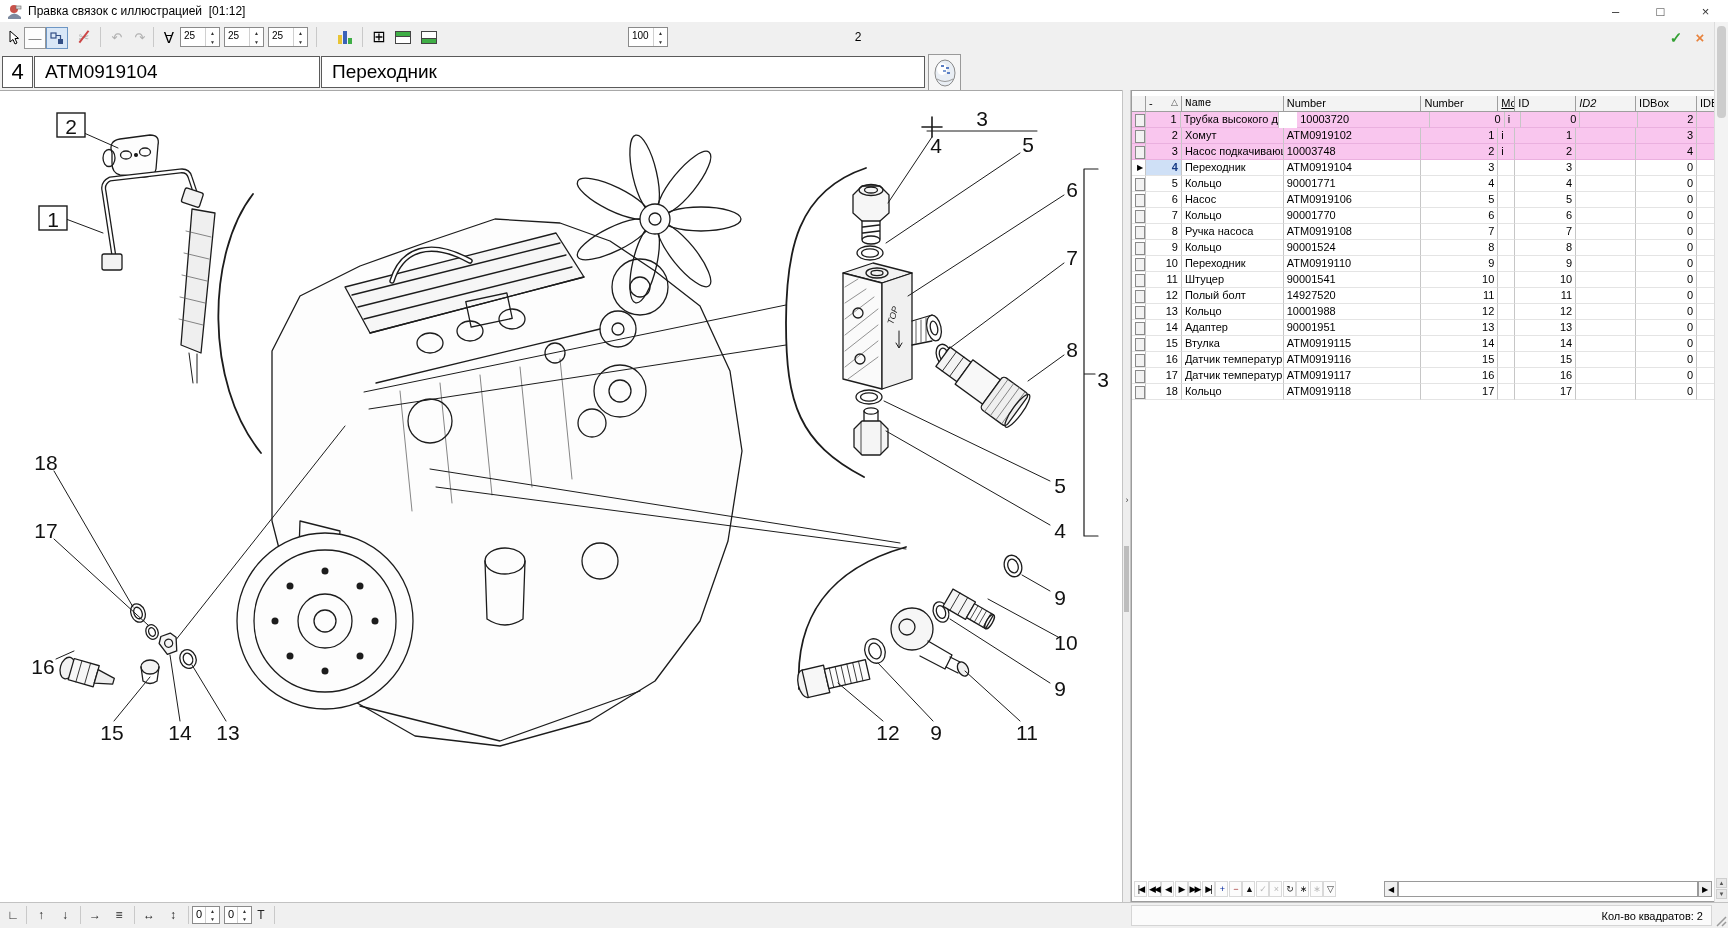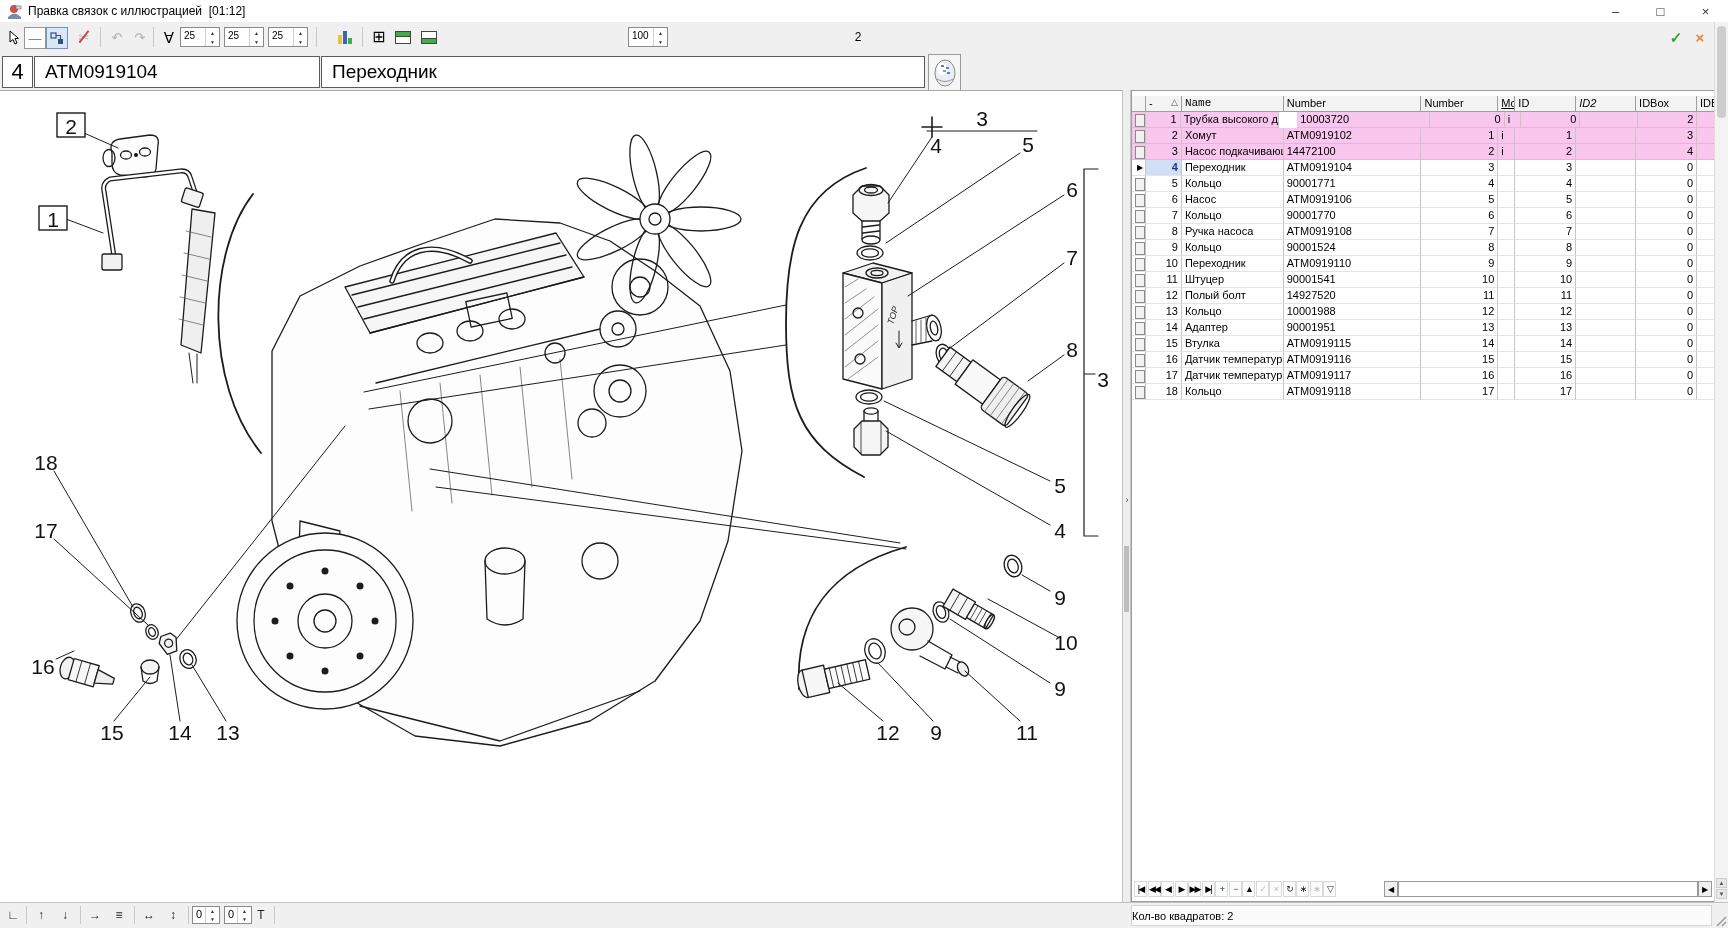--- a/index.html
+++ b/index.html
@@ -83,21 +83,21 @@
   
   .bottombar{position:absolute;left:0;top:902px;width:1728px;height:26px;background:#f0f0f0;
              border-top:1px solid #c2c2c2;box-sizing:border-box;}
   .bb{position:absolute;top:3px;width:18px;height:18px;display:flex;align-items:center;justify-content:center;
       font-size:12px;color:#222;}
   .bsep{position:absolute;top:3px;width:1px;height:18px;background:#c9c9c9;}
   .bspin{position:absolute;top:3px;width:28px;height:18px;border:1px solid #8a8a8a;background:#fff;
          display:flex;box-sizing:border-box;}
   .bspin .val{flex:1;font-size:11px;padding:1px 0 0 3px;}
   .statuspanel{position:absolute;left:1131px;top:2px;width:581px;height:21px;background:#fbfbfb;
-               border:1px solid #d5d5d5;box-sizing:border-box;font-size:11px;
+               border:1px solid #d5d5d5;box-sizing:border-box;font-size:11px;text-align:right;
                padding:4px 8px 0 0;}
   .grip{position:absolute;right:1px;bottom:1px;width:12px;height:12px;}
   svg text{font-family:"Liberation Sans",sans-serif;}
 </style>
 </head>
 <body>
 
 <div class="window">
 
   <div class="titlebar">
@@ -474,21 +474,21 @@
           <div class="gcell r" style="width: 60px;"></div>
           <div class="gcell r" style="width: 61px;">3</div>
           <div class="gcell" style="width: 18px;"></div>
         </div>
         <div class="grow pink">
           <div class="gcell" style="width: 14px;">
             <span class="gutterbox" style="display:block"></span>
           </div>
           <div class="gcell r" style="width: 36px;">3</div>
           <div class="gcell" style="width: 102px;">Насос подкачивающ</div>
-          <div class="gcell" style="width: 138px;">14472100</div>
+          <div class="gcell" style="width: 138px;">10003748</div>
           <div class="gcell r" style="width: 77px;">2</div>
           <div class="gcell" style="width: 17px;">i</div>
           <div class="gcell r" style="width: 61px;">2</div>
           <div class="gcell r" style="width: 60px;"></div>
           <div class="gcell r" style="width: 61px;">4</div>
           <div class="gcell" style="width: 18px;"></div>
         </div>
         <div class="grow">
           <div class="gcell" style="width: 14px;">
             <span class="selmark">▶</span>

